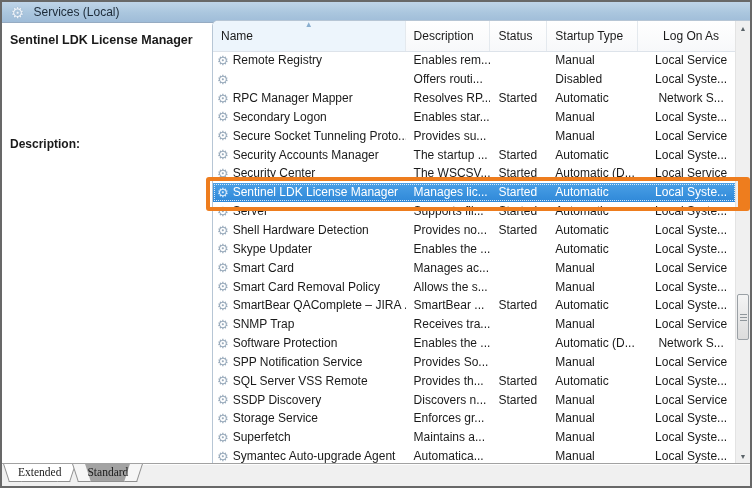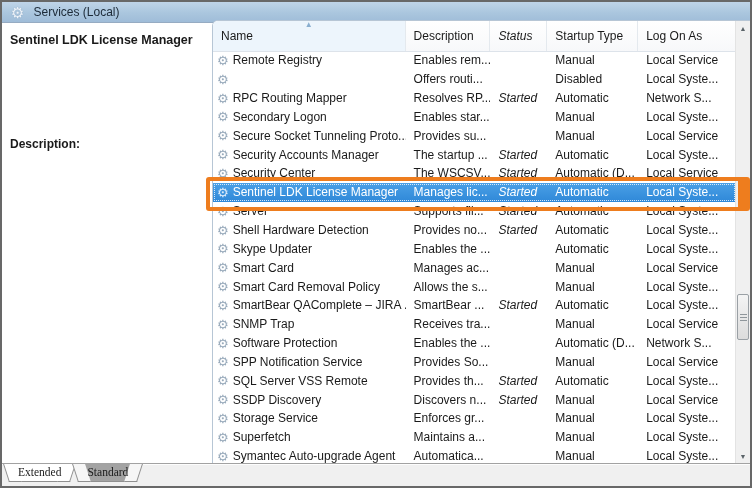--- a/index.html
+++ b/index.html
@@ -32,23 +32,23 @@
   }
   .lv-header{position:absolute;left:0;top:0;right:14px;height:30px;display:flex;
     background:linear-gradient(180deg,#ffffff,#f7f8fa);border-bottom:1px solid #dde3ea;}
   .hcell{box-sizing:border-box;border-right:1px solid #e4e9ee;padding:8px 0 0 8px;
     white-space:nowrap;overflow:hidden;position:relative;font-size:12px;}
   .hcell.sorted{background:#edf5fc;}
   .sort-arrow{position:absolute;top:0px;left:50%;transform:translateX(-50%);
     font-size:8px;color:#89aecf;line-height:8px;}
   .c-name{width:193px;}
   .c-desc{width:85px;}
-  .c-status{width:57px;font-style:italic;}
+  .c-status{width:57px;}
   .c-startup{width:91px;}
-  .c-logon{width:98px;border-right:none;}
+  .c-logon{width:98px;border-right:none;text-align:center;}
   .lv-rows{position:absolute;left:0;top:30px;right:14px;bottom:0;}
   .row{height:18.85px;display:flex;align-items:center;white-space:nowrap;}
   .cell{box-sizing:border-box;padding-left:8px;overflow:hidden;white-space:nowrap;}
   .row .c-name{display:flex;align-items:center;padding-left:4px;}
   .row .gear{font-size:13px;line-height:13px;color:#98aabb;margin-right:4px;}
   .row.selected{background:linear-gradient(180deg,#4aa0e6,#2f88d8);color:#fff;
     outline:1px dotted #d6e9fa;outline-offset:-2px;}
   .row.selected .gear{color:#dcebfa;}
   
   .scrollbar{position:absolute;top:0;right:0;bottom:0;width:14px;background:#f0f0f0;
@@ -127,21 +127,21 @@
             <span class="gear">⚙</span>
           </div>
     <div class="cell c-desc">Offers routi...</div>
     <div class="cell c-status"></div>
     <div class="cell c-startup">Disabled</div>
     <div class="cell c-logon">Local Syste...</div>
   </div>
         <div class="row">
     <div class="cell c-name">
             <span class="gear">⚙</span>
-            <span>RPC Routing Mapper</span>
+            <span>RPC Manager Mapper</span>
           </div>
     <div class="cell c-desc">Resolves RP...</div>
     <div class="cell c-status">Started</div>
     <div class="cell c-startup">Automatic</div>
     <div class="cell c-logon">Network S...</div>
   </div>
         <div class="row">
     <div class="cell c-name">
             <span class="gear">⚙</span>
             <span>Secondary Logon</span>

